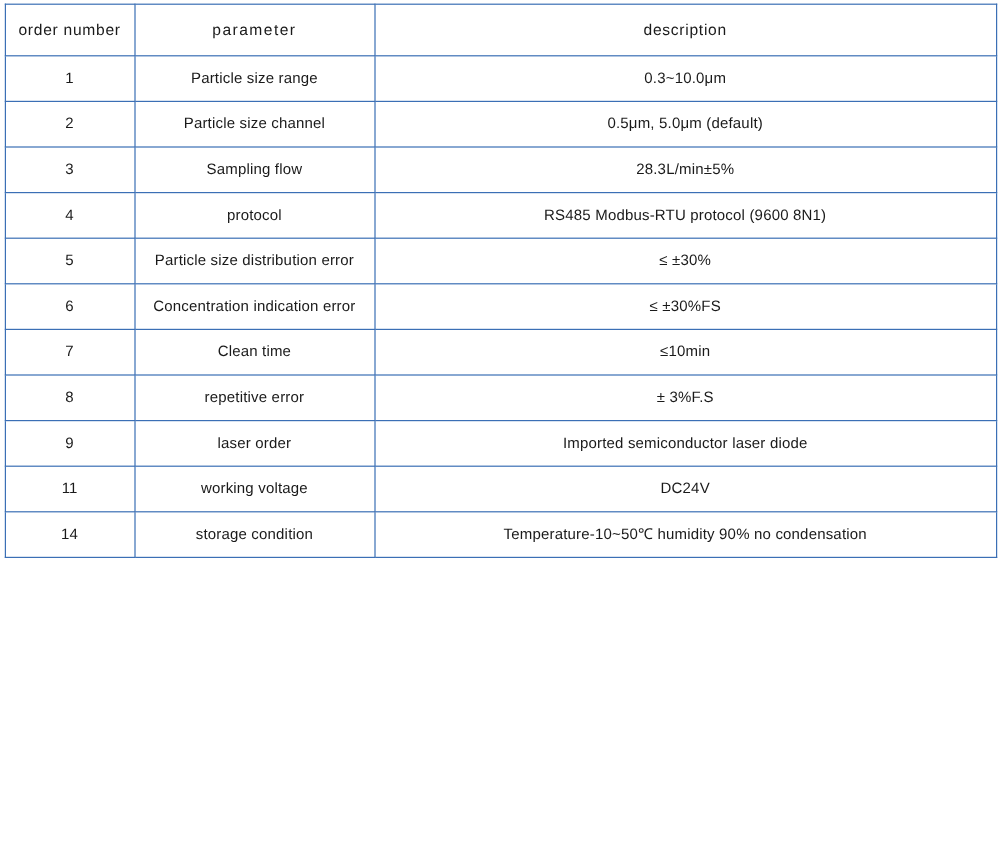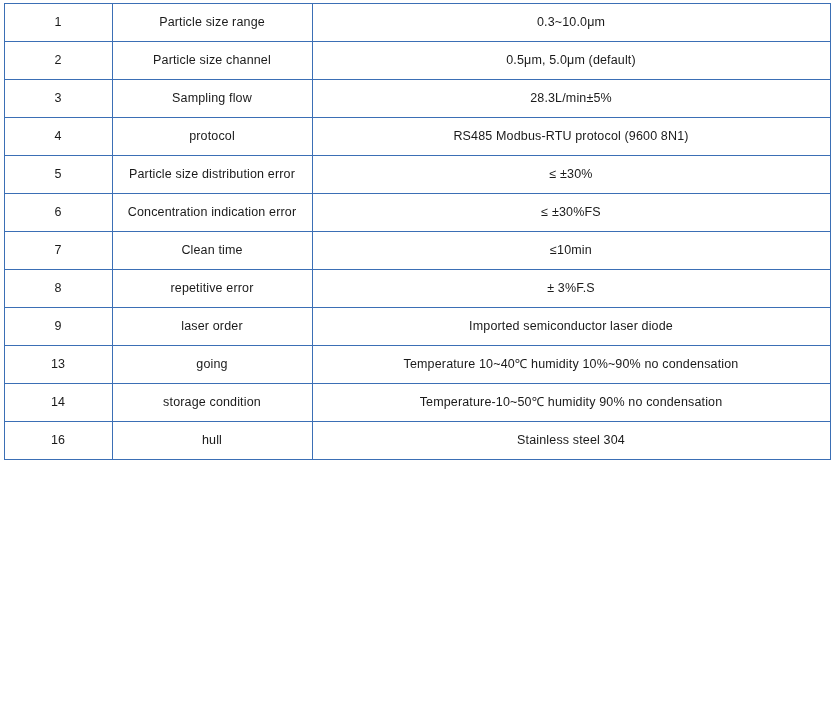--- a/index.html
+++ b/index.html
@@ -44,20 +44,25 @@
 </head>
 <body>
 
 <table class="spec-table">
   <colgroup>
     <col class="col-order">
     <col class="col-param">
     <col class="col-desc">
   </colgroup>
   <tbody>
+    <tr class="header-row">
+      <td class="col-order">order number</td>
+      <td class="col-param">parameter</td>
+      <td class="col-desc">description</td>
+    </tr>
 
     <tr>
       <td class="col-order">1</td>
       <td class="col-param">Particle size range</td>
       <td class="col-desc">0.3~10.0μm</td>
     </tr>
     <tr>
       <td class="col-order">2</td>
       <td class="col-param">Particle size channel</td>
       <td class="col-desc">0.5μm, 5.0μm (default)</td>
@@ -91,28 +96,23 @@
       <td class="col-order">8</td>
       <td class="col-param">repetitive error</td>
       <td class="col-desc">± 3%F.S</td>
     </tr>
     <tr>
       <td class="col-order">9</td>
       <td class="col-param">laser order</td>
       <td class="col-desc">Imported semiconductor laser diode</td>
     </tr>
     <tr>
-      <td class="col-order">13</td>
-      <td class="col-param">going</td>
-      <td class="col-desc">Temperature 10~40℃ humidity 10%~90% no condensation</td>
+      <td class="col-order">11</td>
+      <td class="col-param">working voltage</td>
+      <td class="col-desc">DC24V</td>
     </tr>
     <tr>
       <td class="col-order">14</td>
       <td class="col-param">storage condition</td>
       <td class="col-desc">Temperature-10~50℃ humidity 90% no condensation</td>
     </tr>
-    <tr>
-      <td class="col-order">16</td>
-      <td class="col-param">hull</td>
-      <td class="col-desc">Stainless steel 304</td>
-    </tr>
   </tbody>
 </table>
 
 </body></html>

